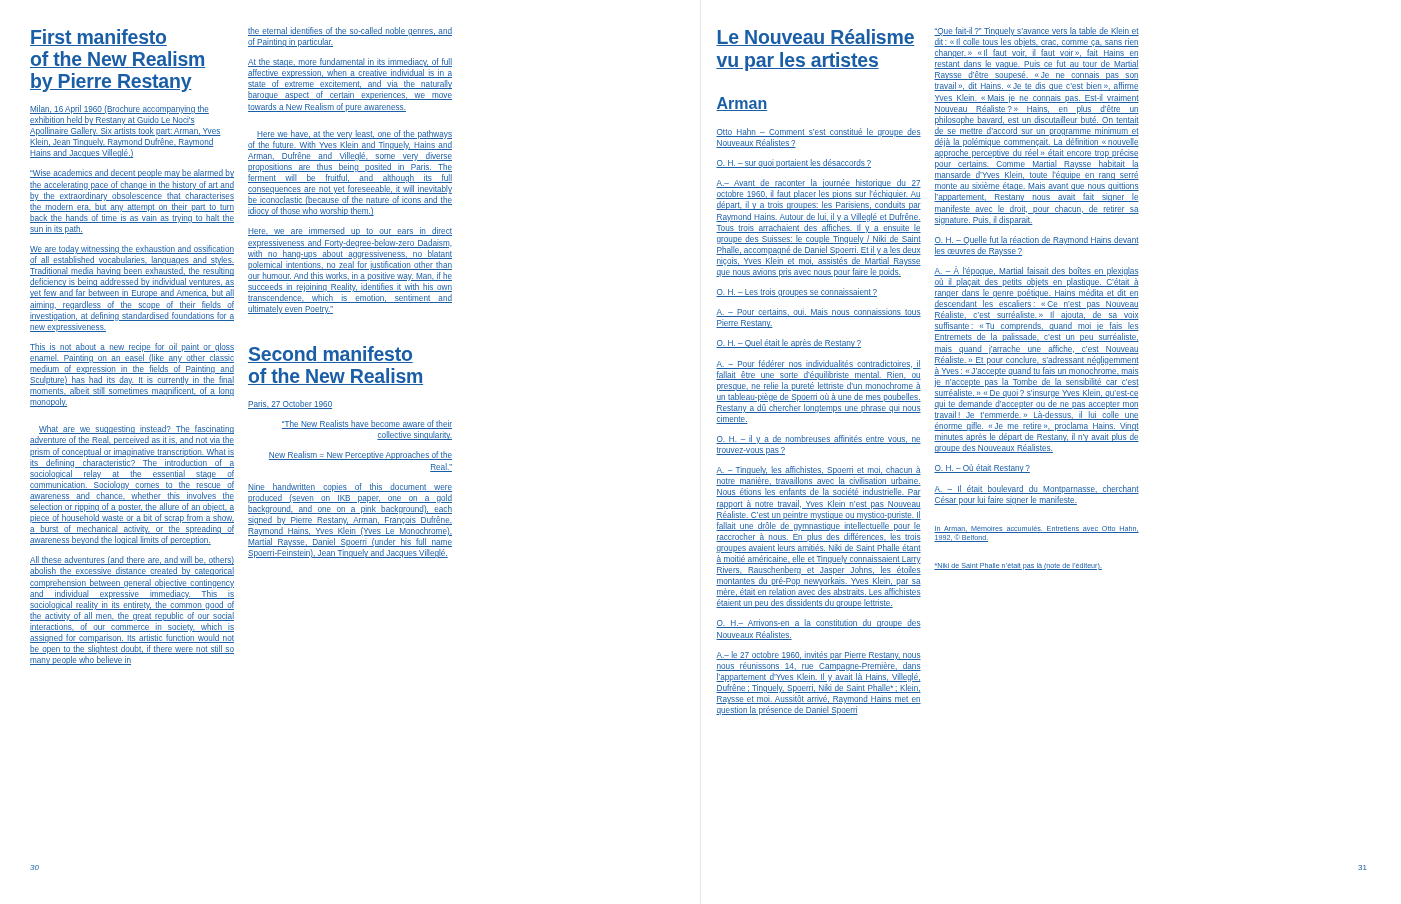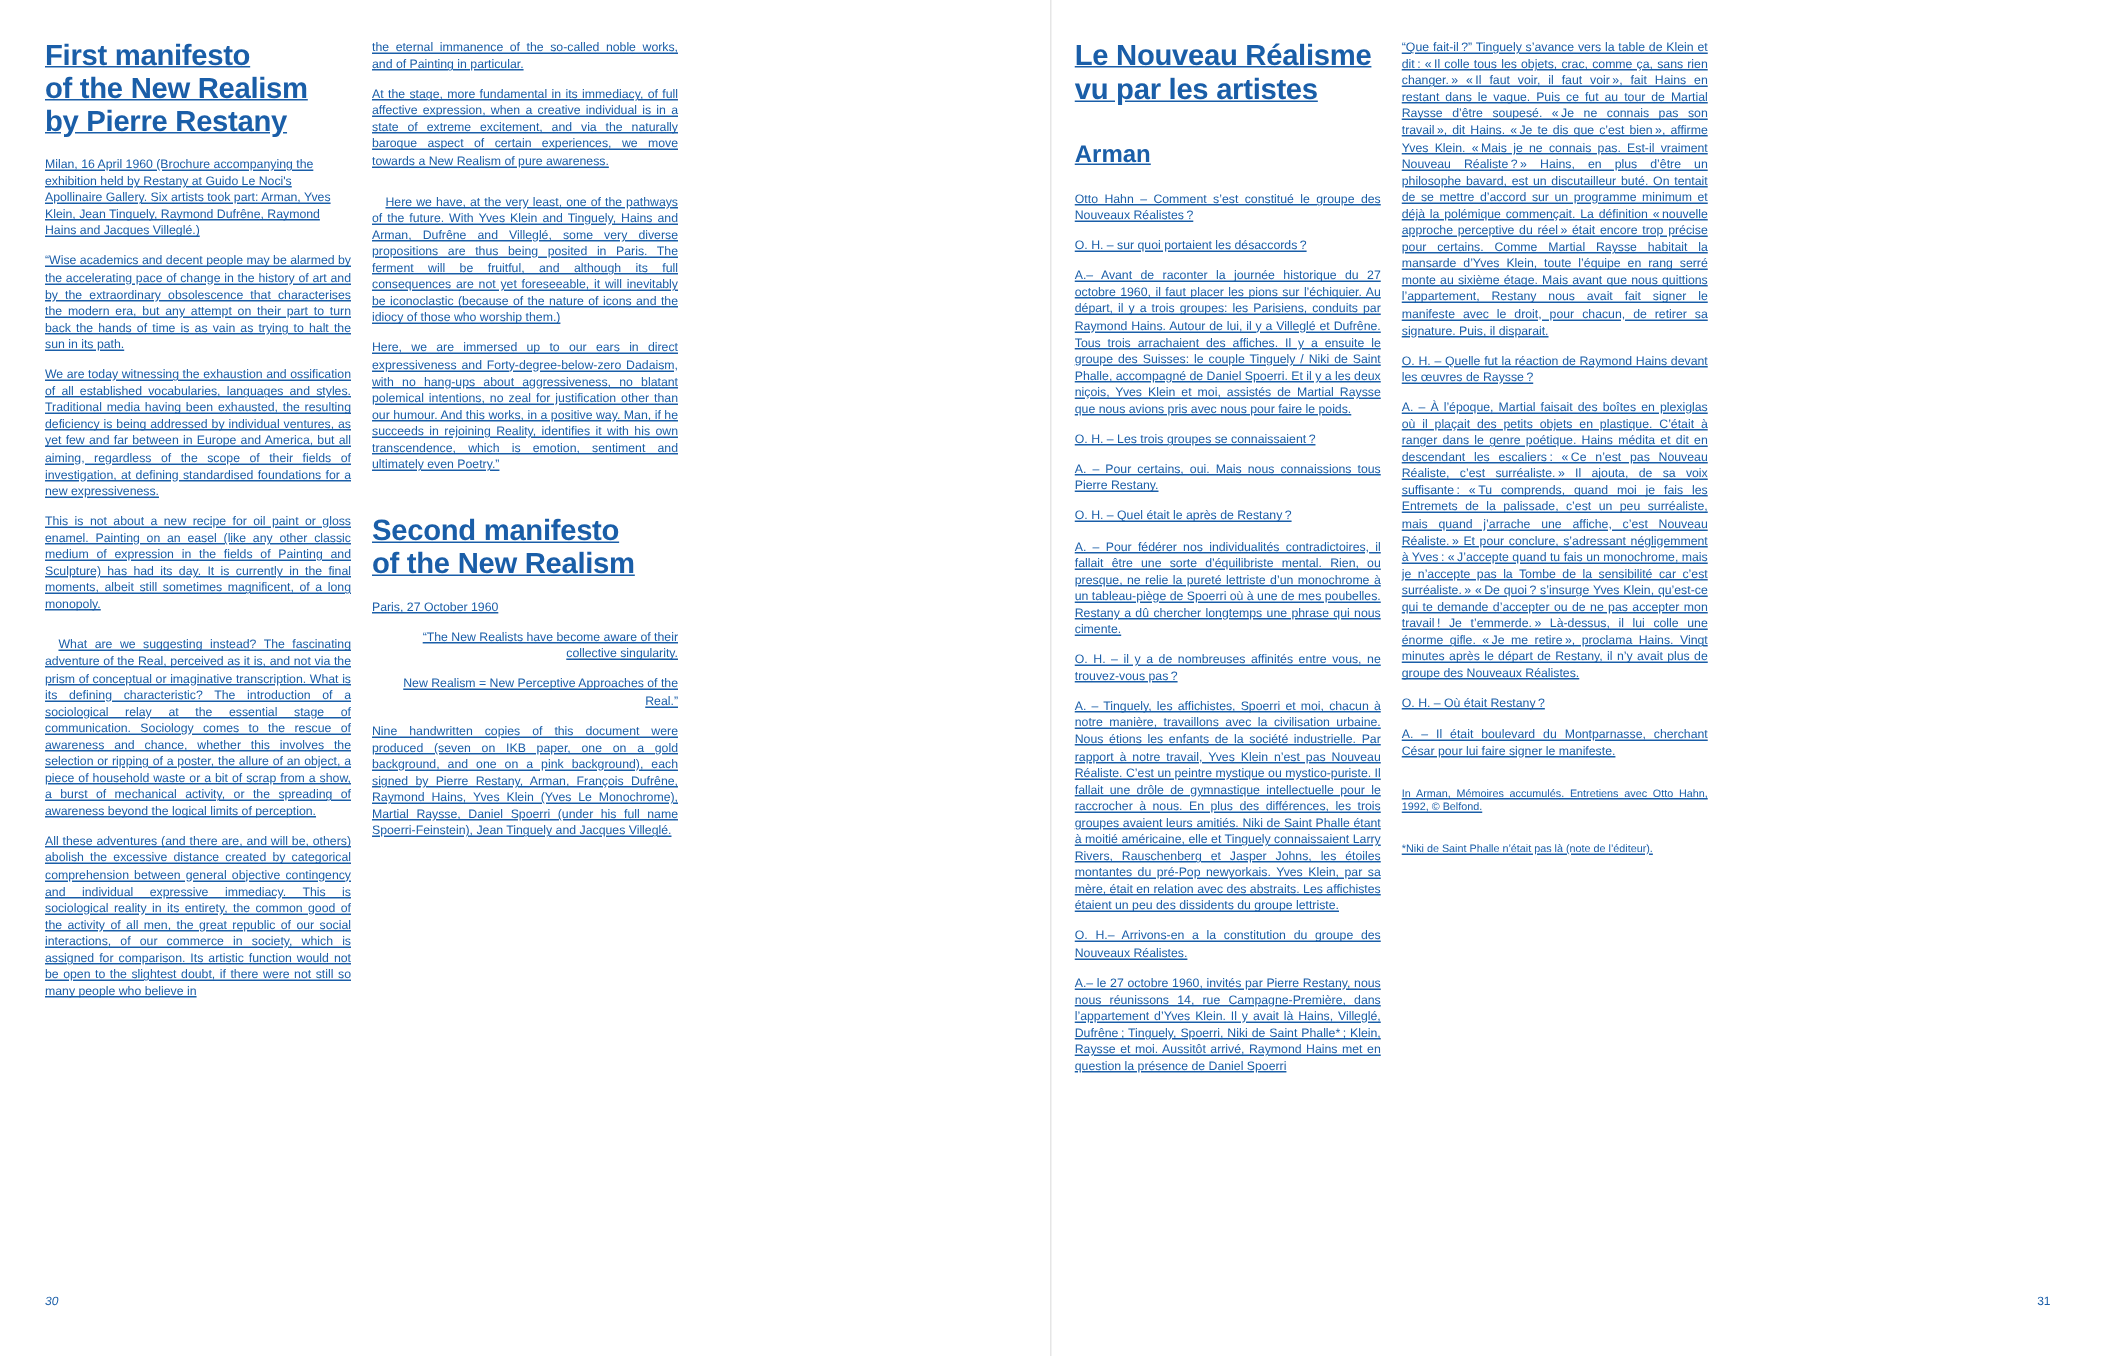--- a/index.html
+++ b/index.html
@@ -129,21 +129,21 @@
         <div class="meta">Milan, 16 April 1960
 (Brochure accompanying the exhibition held by Restany at Guido Le Noci's Apollinaire Gallery. Six artists took part: Arman, Yves Klein, Jean Tinguely, Raymond Dufrêne, Raymond Hains and Jacques Villeglé.)</div>
         <p>“Wise academics and decent people may be alarmed by the accelerating pace of change in the history of art and by the extraordinary obsolescence that characterises the modern era, but any attempt on their part to turn back the hands of time is as vain as trying to halt the sun in its path.</p>
         <p>We are today witnessing the exhaustion and ossification of all established vocabularies, languages and styles. Traditional media having been exhausted, the resulting deficiency is being addressed by individual ventures, as yet few and far between in Europe and America, but all aiming, regardless of the scope of their fields of investigation, at defining standardised foundations for a new expressiveness.</p>
         <p>This is not about a new recipe for oil paint or gloss enamel. Painting on an easel (like any other classic medium of expression in the fields of Painting and Sculpture) has had its day. It is currently in the final moments, albeit still sometimes magnificent, of a long monopoly.</p>
         <p class="indent">What are we suggesting instead? The fascinating adventure of the Real, perceived as it is, and not via the prism of conceptual or imaginative transcription. What is its defining characteristic? The introduction of a sociological relay at the essential stage of communication. Sociology comes to the rescue of awareness and chance, whether this involves the selection or ripping of a poster, the allure of an object, a piece of household waste or a bit of scrap from a show, a burst of mechanical activity, or the spreading of awareness beyond the logical limits of perception.</p>
         <p>All these adventures (and there are, and will be, others) abolish the excessive distance created by categorical comprehension between general objective contingency and individual expressive immediacy. This is sociological reality in its entirety, the common good of the activity of all men, the great republic of our social interactions, of our commerce in society, which is assigned for comparison. Its artistic function would not be open to the slightest doubt, if there were not still so many people who believe in</p>
       </div>
 
       <div class="col">
-        <p>the eternal immanence of the so-called noble works, and of Painting in particular.</p>
+        <p>the eternal identifies of the so-called noble genres, and of Painting in particular.</p>
         <p>At the stage, more fundamental in its immediacy, of full affective expression, when a creative individual is in a state of extreme excitement, and via the naturally baroque aspect of certain experiences, we move towards a New Realism of pure awareness.</p>
         <p class="indent">Here we have, at the very least, one of the pathways of the future. With Yves Klein and Tinguely, Hains and Arman, Dufrêne and Villeglé, some very diverse propositions are thus being posited in Paris. The ferment will be fruitful, and although its full consequences are not yet foreseeable, it will inevitably be iconoclastic (because of the nature of icons and the idiocy of those who worship them.)</p>
         <p>Here, we are immersed up to our ears in direct expressiveness and Forty-degree-below-zero Dadaism, with no hang-ups about aggressiveness, no blatant polemical intentions, no zeal for justification other than our humour. And this works, in a positive way. Man, if he succeeds in rejoining Reality, identifies it with his own transcendence, which is emotion, sentiment and ultimately even Poetry.”</p>
 
         <h1 class="title2">
           <span>Second manifesto</span><br>
           <span>of the New Realism</span>
         </h1>
         <div class="meta">Paris, 27 October 1960</div>
         <p class="nojust">“The New Realists have become aware of their collective singularity.</p>

